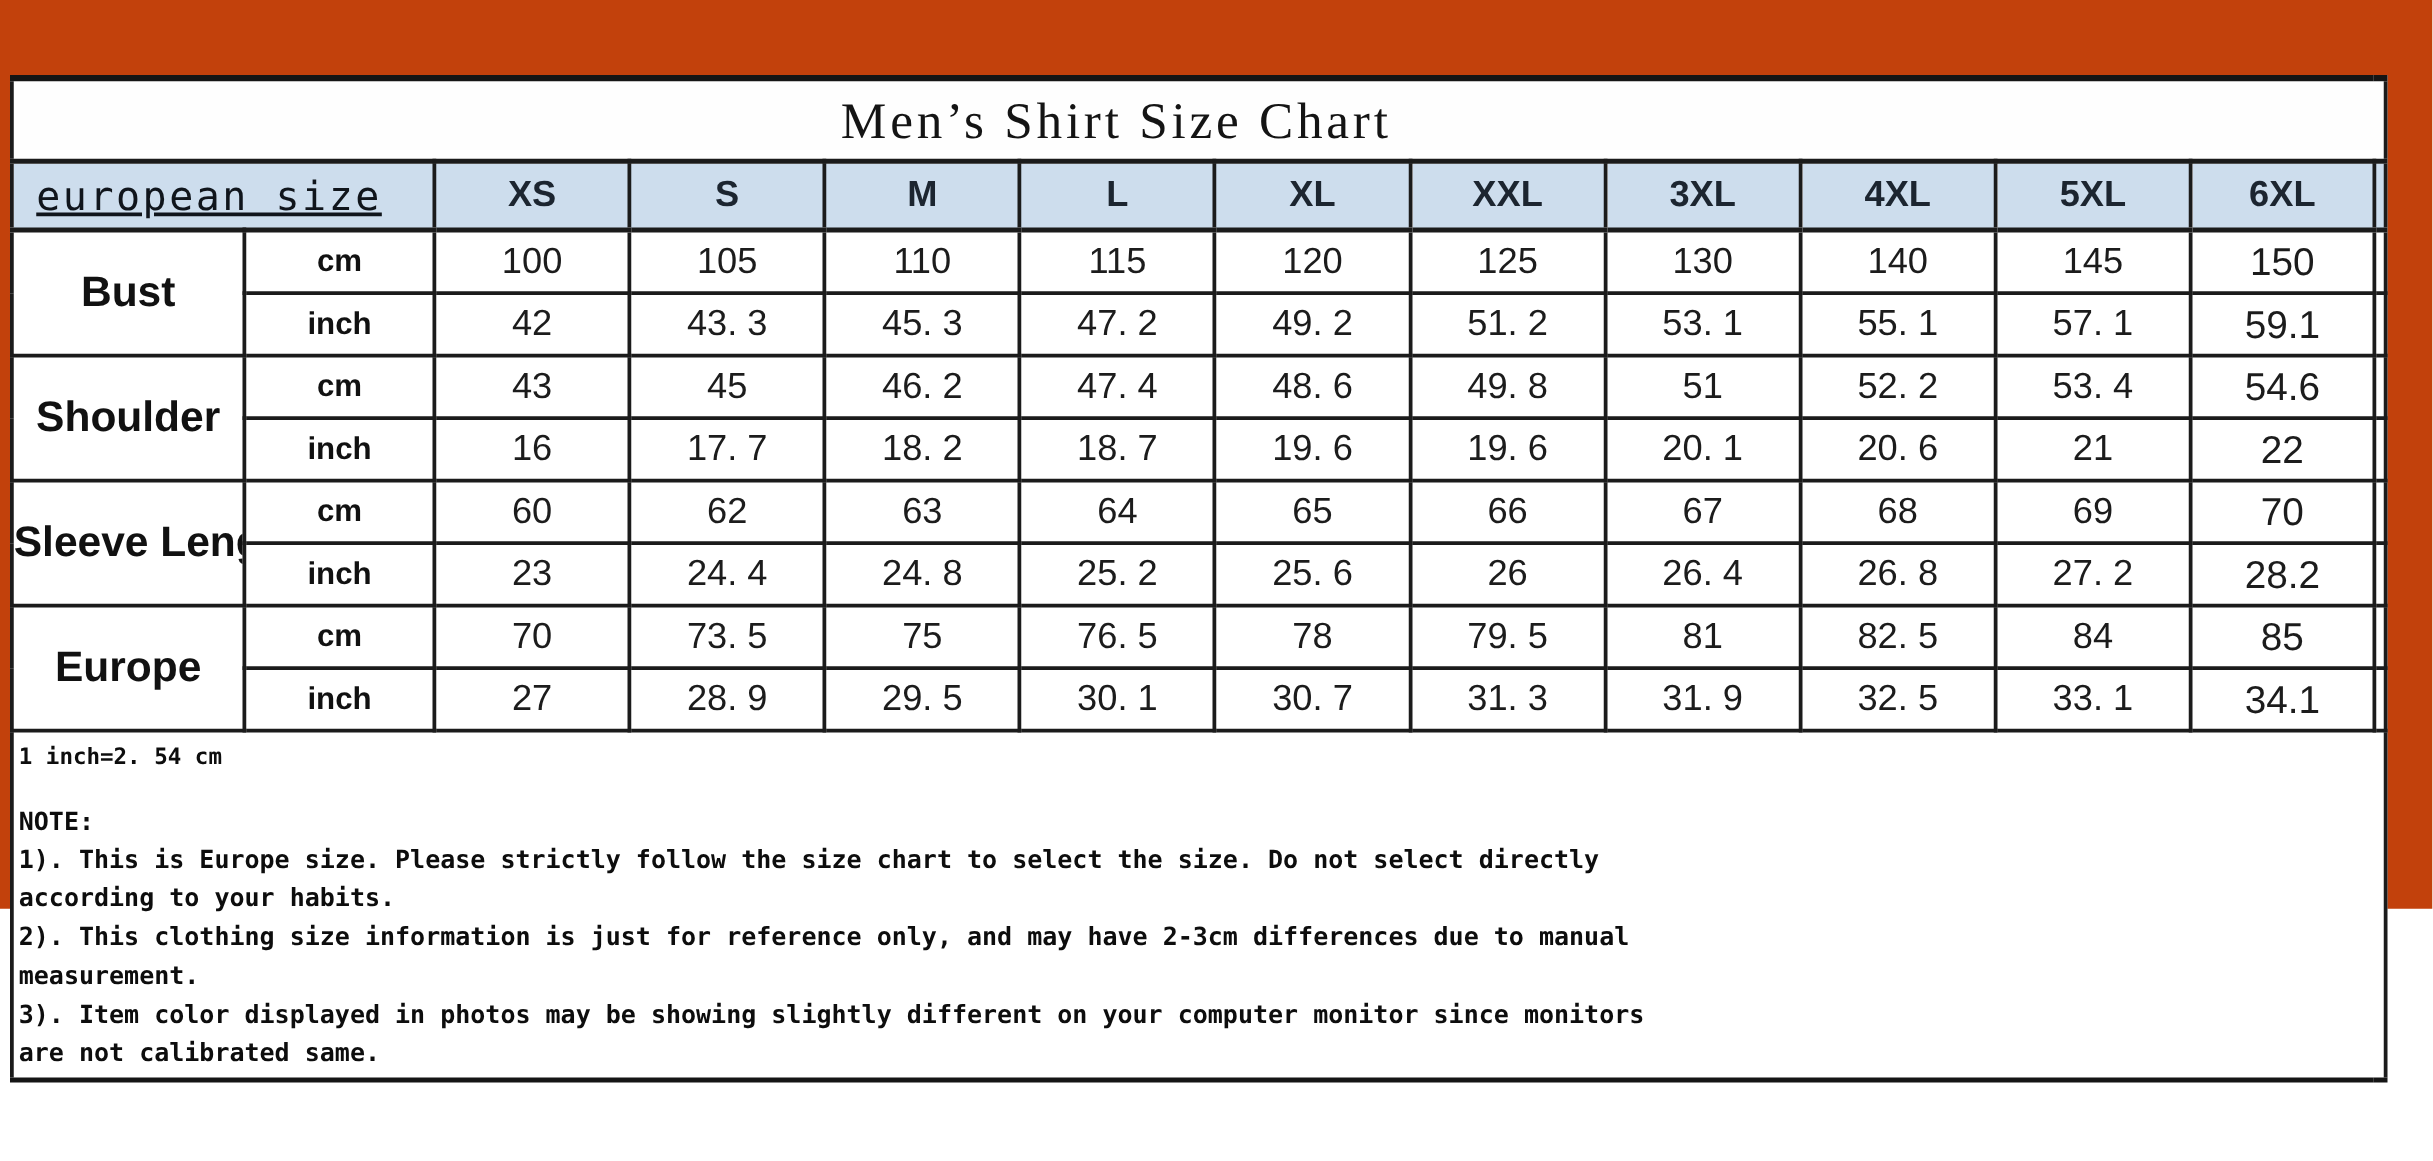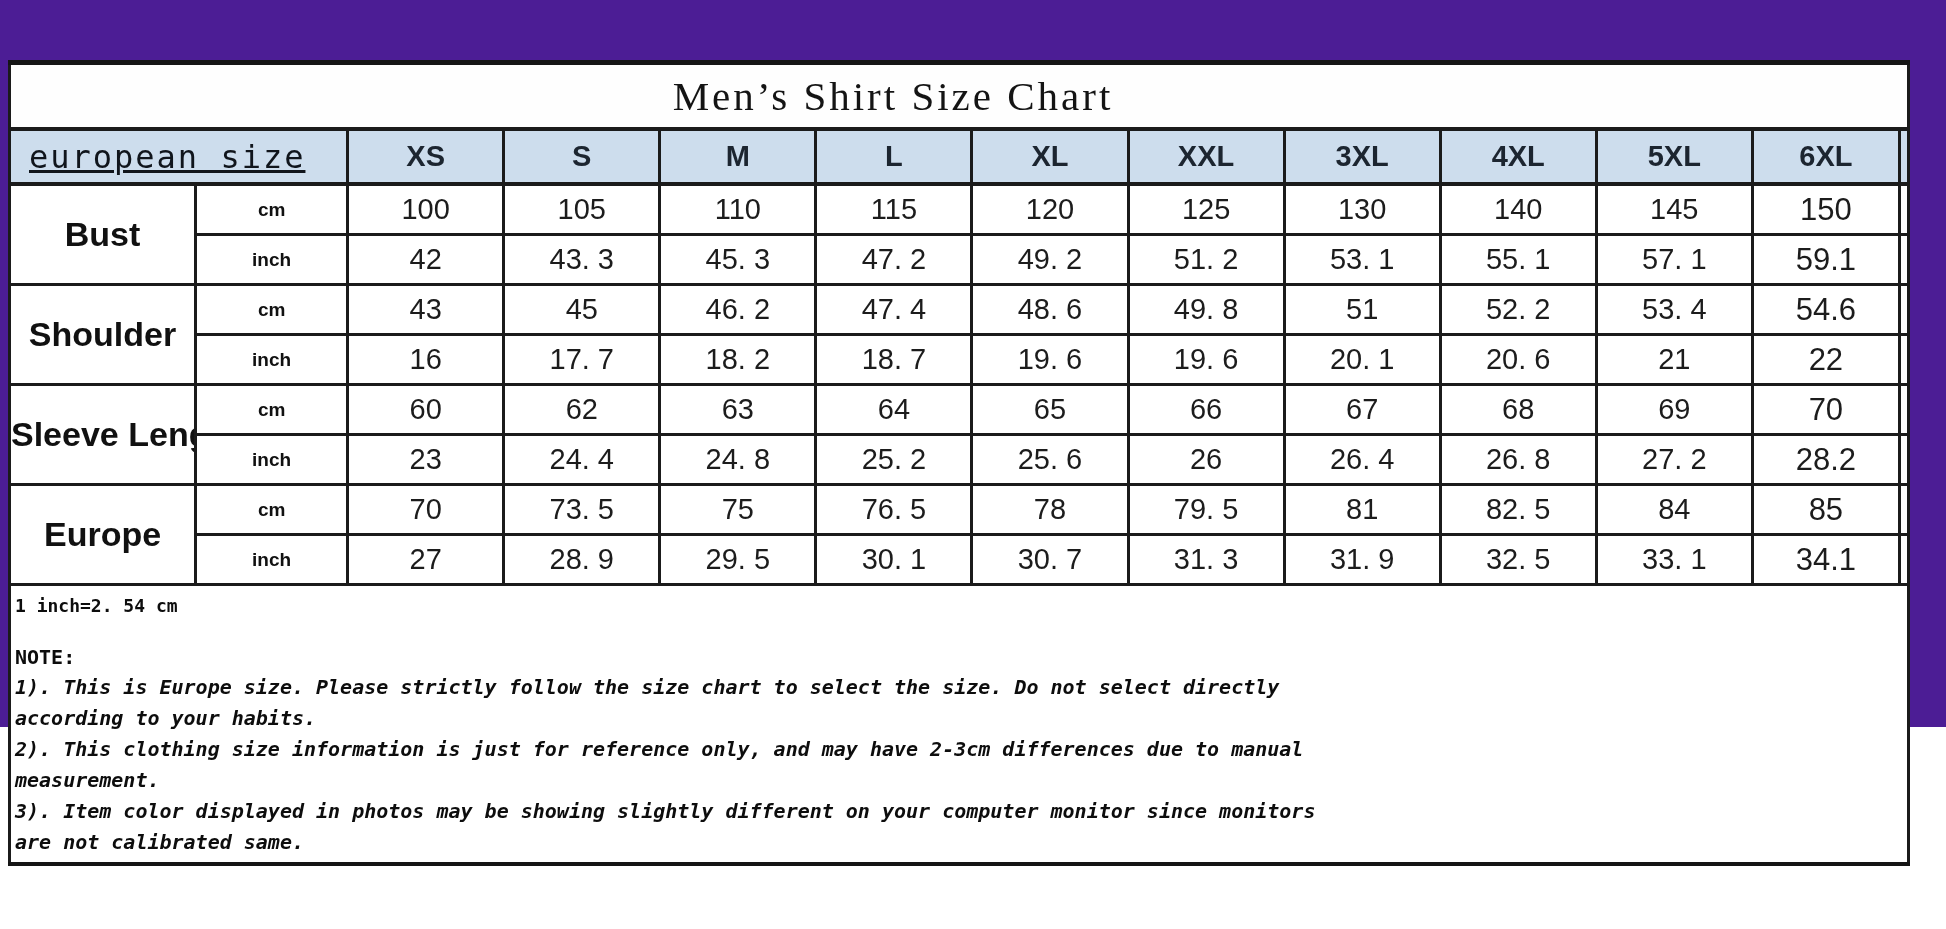--- a/index.html
+++ b/index.html
@@ -8,21 +8,21 @@
     background: #ffffff;
     width: 1946px;
     height: 929px;
     overflow: hidden;
     font-family: "Liberation Sans", sans-serif;
   }
   .sheet {
     position: relative;
     width: 1946px;
     height: 727px;
-    background: #4c1d95;
+    background: #c2410c;
   }
   .chart-table {
     position: absolute;
     left: 8px;
     top: 60px;
     border-collapse: collapse;
     table-layout: fixed;
     width: 1902px;
     background: #ffffff;
     border: 3px solid #151515;
@@ -73,21 +73,21 @@
   }
   
   .data td { height: 47px; font-size: 29px; }
   .data td.rowlabel {
     font-weight: bold;
     font-size: 34px;
     color: #111111;
   }
   .data td.unit {
     font-weight: bold;
-    font-size: 19px;
+    font-size: 25px;
     color: #111111;
   }
   .data td.val { font-size: 29px; }
   .data td:nth-last-child(2) { font-size: 31px; text-align: center; }   
   .data td.sliver { background: #ffffff; }
   .head-row td.sliver { background: #cddded; }
   
   .footer-row td {
     height: 256px;
     text-align: left;
@@ -103,21 +103,20 @@
     line-height: 24px;
     margin: 2px 0 24px 0;
   }
   .note-title {
     font-size: 20px;
     line-height: 30px;
   }
   .note-line {
     font-size: 20px;
     line-height: 31px;
-    font-style: italic;
   }
 </style>
 </head>
 <body>
 
 <div class="sheet">
   <table class="chart-table">
     <colgroup>
       <col style="width:186px">
         <col style="width:152px">

